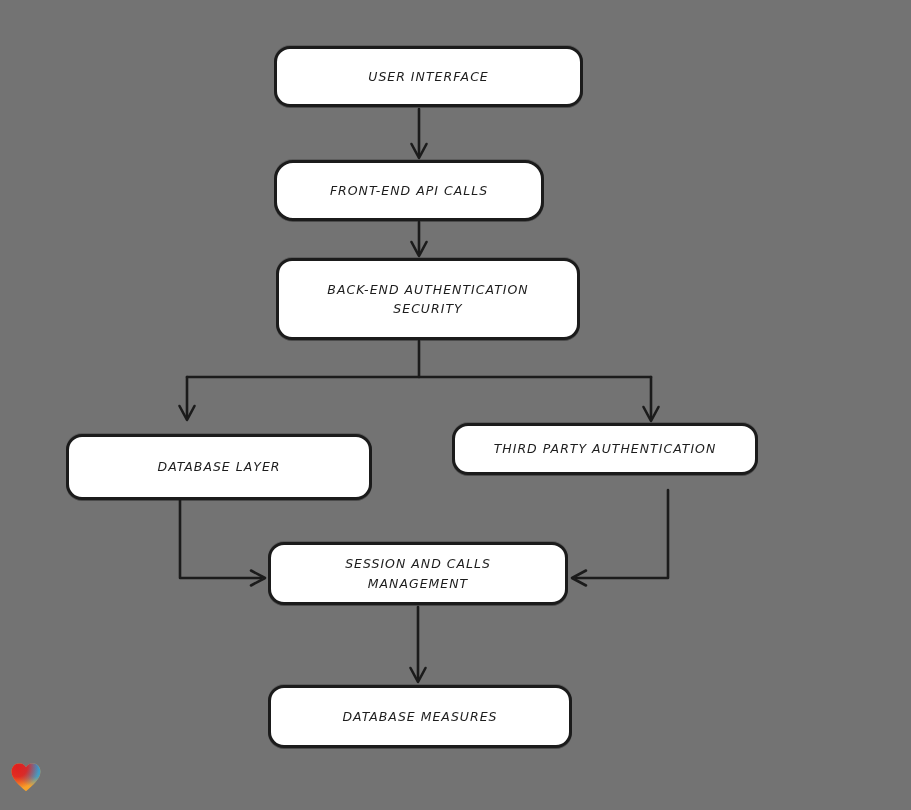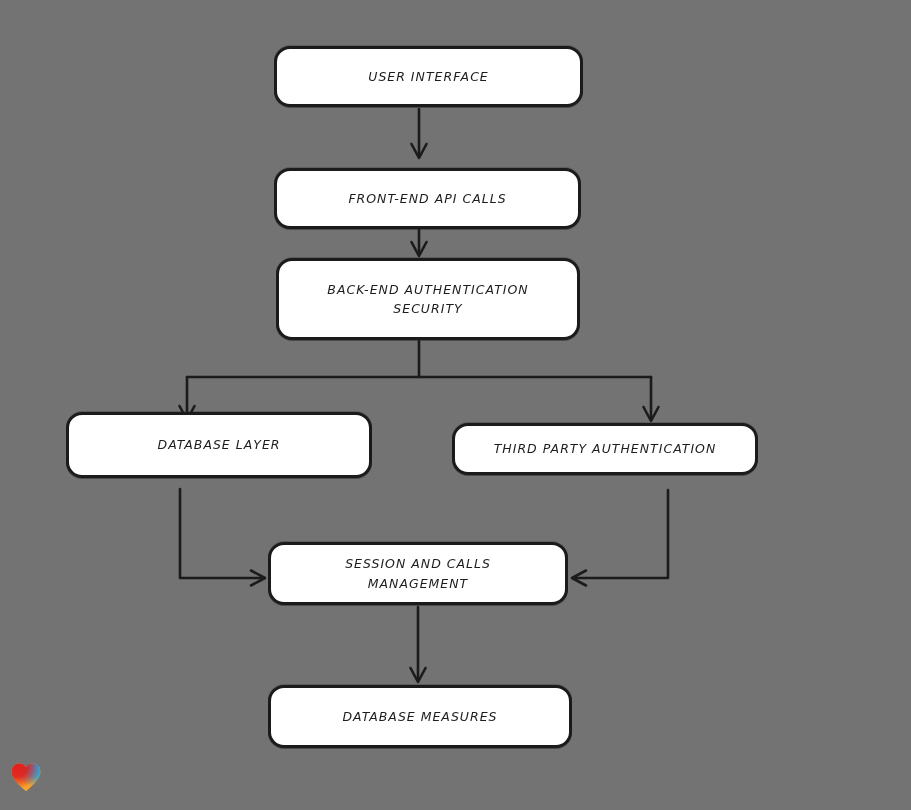--- a/index.html
+++ b/index.html
@@ -13,23 +13,23 @@
     position:absolute;box-sizing:border-box;background:#ffffff;
     border:3px solid #1b1b1b;border-radius:16px;
     display:flex;align-items:center;justify-content:center;text-align:center;
     box-shadow:0 1px 0 rgba(27,27,27,.45), 0 -1px 0 rgba(27,27,27,.25);
   }
   .label{
     font-style:italic;font-size:12.5px;letter-spacing:1px;line-height:1.55;
     color:#1d1d1d;padding:0 6px;
   }
   .n1{left:274px;top:46px;width:309px;height:61px;}
-  .n2{left:274px;top:168px;width:307px;height:61px;}
+  .n2{left:274px;top:160px;width:270px;height:61px;border-radius:19px;}
   .n3{left:276px;top:258px;width:304px;height:82px;}
-  .n4{left:66px;top:412px;width:306px;height:66px;}
+  .n4{left:66px;top:434px;width:306px;height:66px;}
   .n5{left:452px;top:423px;width:306px;height:52px;}
   .n6{left:268px;top:542px;width:300px;height:63px;}
   .n7{left:268px;top:685px;width:304px;height:63px;}
   .n3 .label{max-width:250px;}
   .n6 .label{max-width:210px;}
   .logo{position:absolute;left:8px;top:760px;width:36px;height:35px;}
 </style>
 </head>
 <body>
 

